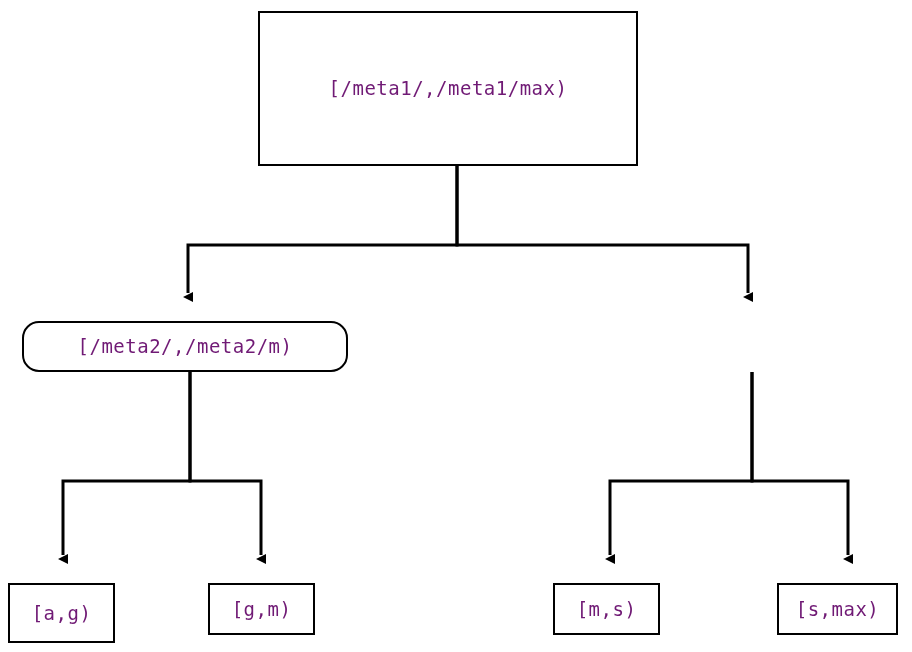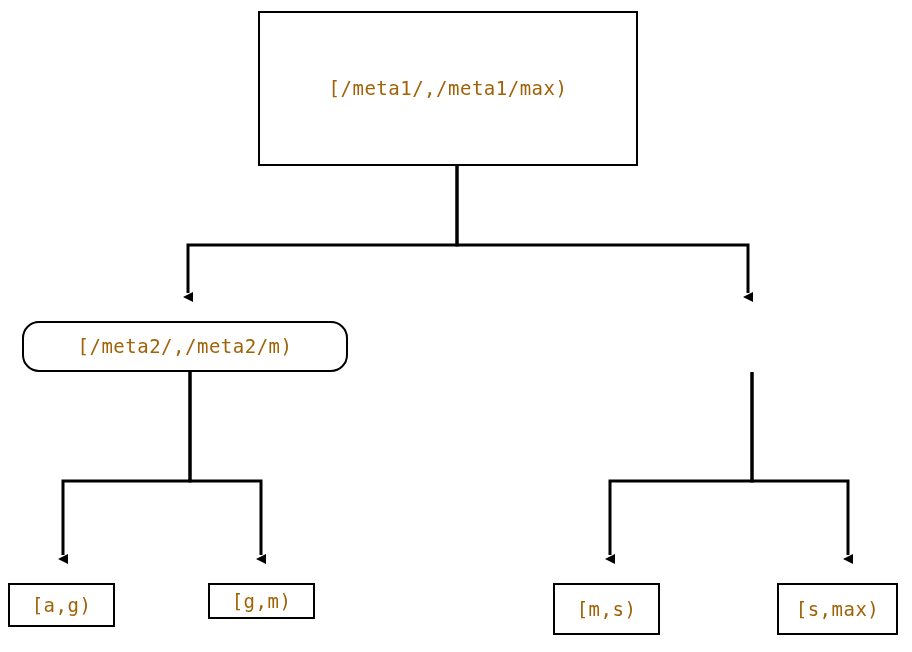--- a/index.html
+++ b/index.html
@@ -34,21 +34,21 @@
     justify-content: center;
     color: #000000;
     z-index: 2;
   }
   .node-label {
     font-family: "DejaVu Sans Mono", monospace;
     font-size: 19px;
     line-height: 1;
     letter-spacing: 0.5px;
     white-space: nowrap;
-    color: #a16207;
+    color: #701a75;
   }
   
   #node-root {
     left: 258px;
     top: 11px;
     width: 380px;
     height: 155px;
   }
   
   #node-mid-left {
@@ -62,27 +62,27 @@
     left: 580px;
     top: 321px;
     width: 318px;
     height: 51px;
   }
   
   #node-leaf-ag {
     left: 8px;
     top: 583px;
     width: 107px;
-    height: 44px;
+    height: 60px;
   }
   #node-leaf-gm {
     left: 208px;
     top: 583px;
     width: 107px;
-    height: 36px;
+    height: 52px;
   }
   #node-leaf-ms {
     left: 553px;
     top: 583px;
     width: 107px;
     height: 52px;
   }
   #node-leaf-smax {
     left: 777px;
     top: 583px;

